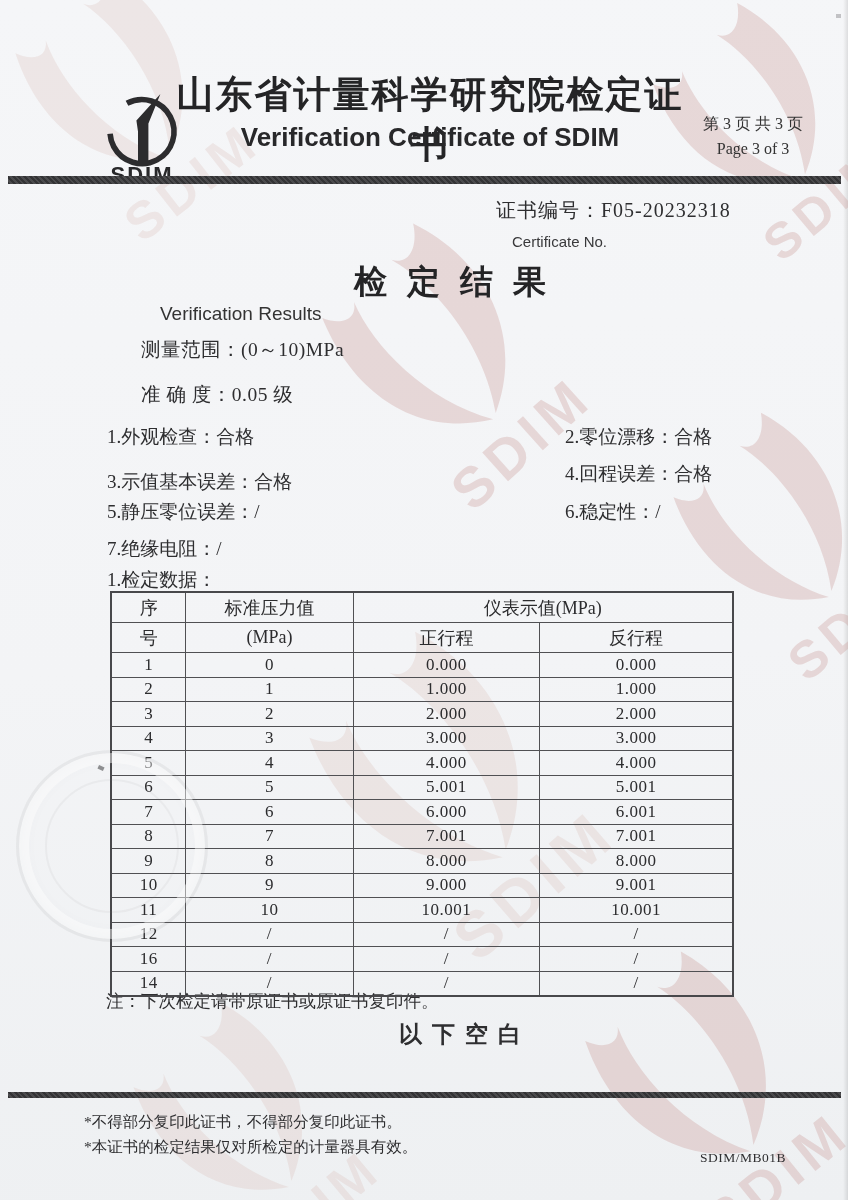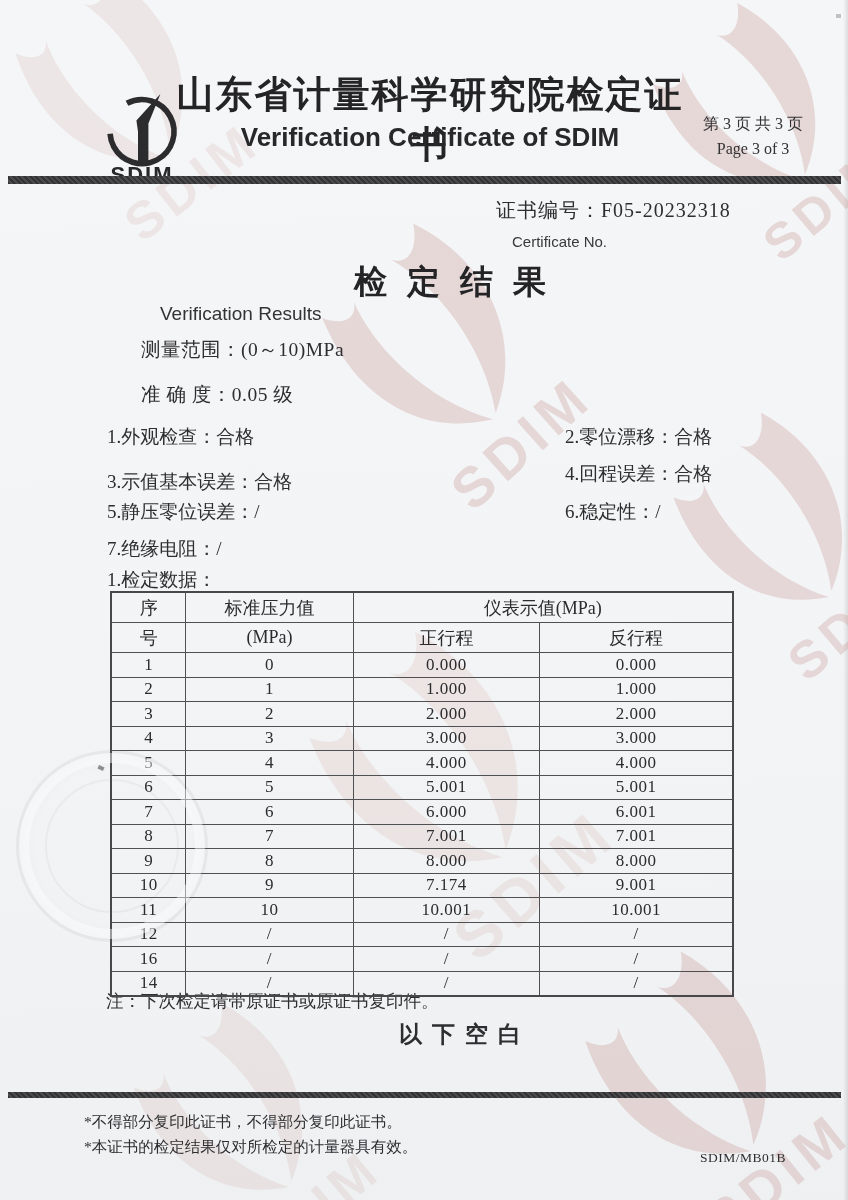--- a/index.html
+++ b/index.html
@@ -245,21 +245,21 @@
         </tr>
         <tr>
           <td>9</td>
           <td>8</td>
           <td>8.000</td>
           <td>8.000</td>
         </tr>
         <tr>
           <td>10</td>
           <td>9</td>
-          <td>7.174</td>
+          <td>9.000</td>
           <td>9.001</td>
         </tr>
         <tr>
           <td>11</td>
           <td>10</td>
           <td>10.001</td>
           <td>10.001</td>
         </tr>
         <tr>
           <td>12</td>

